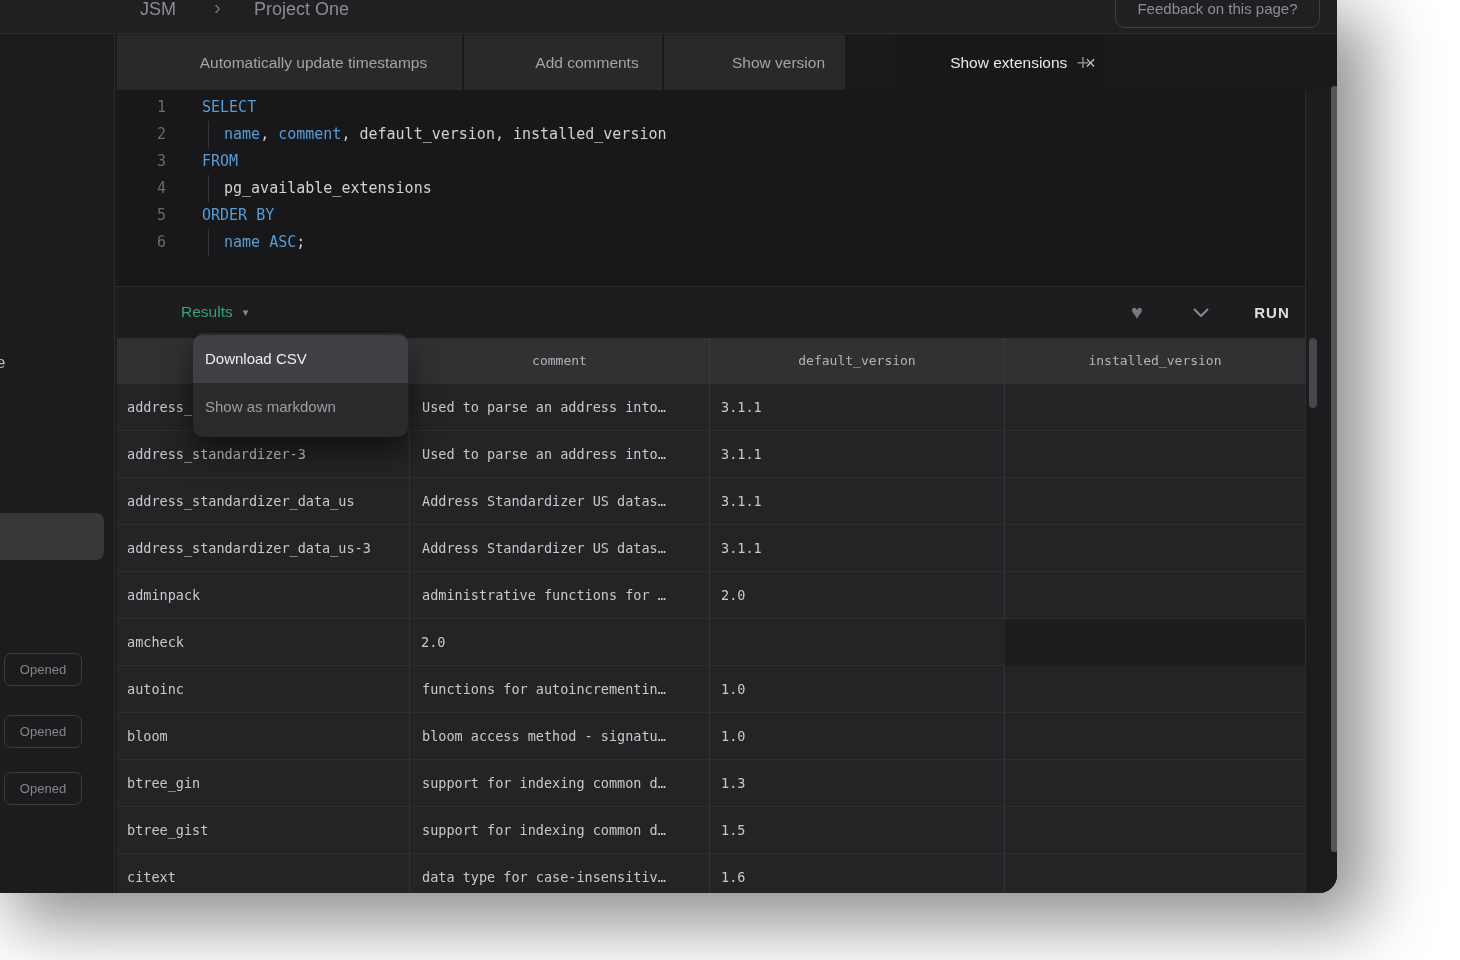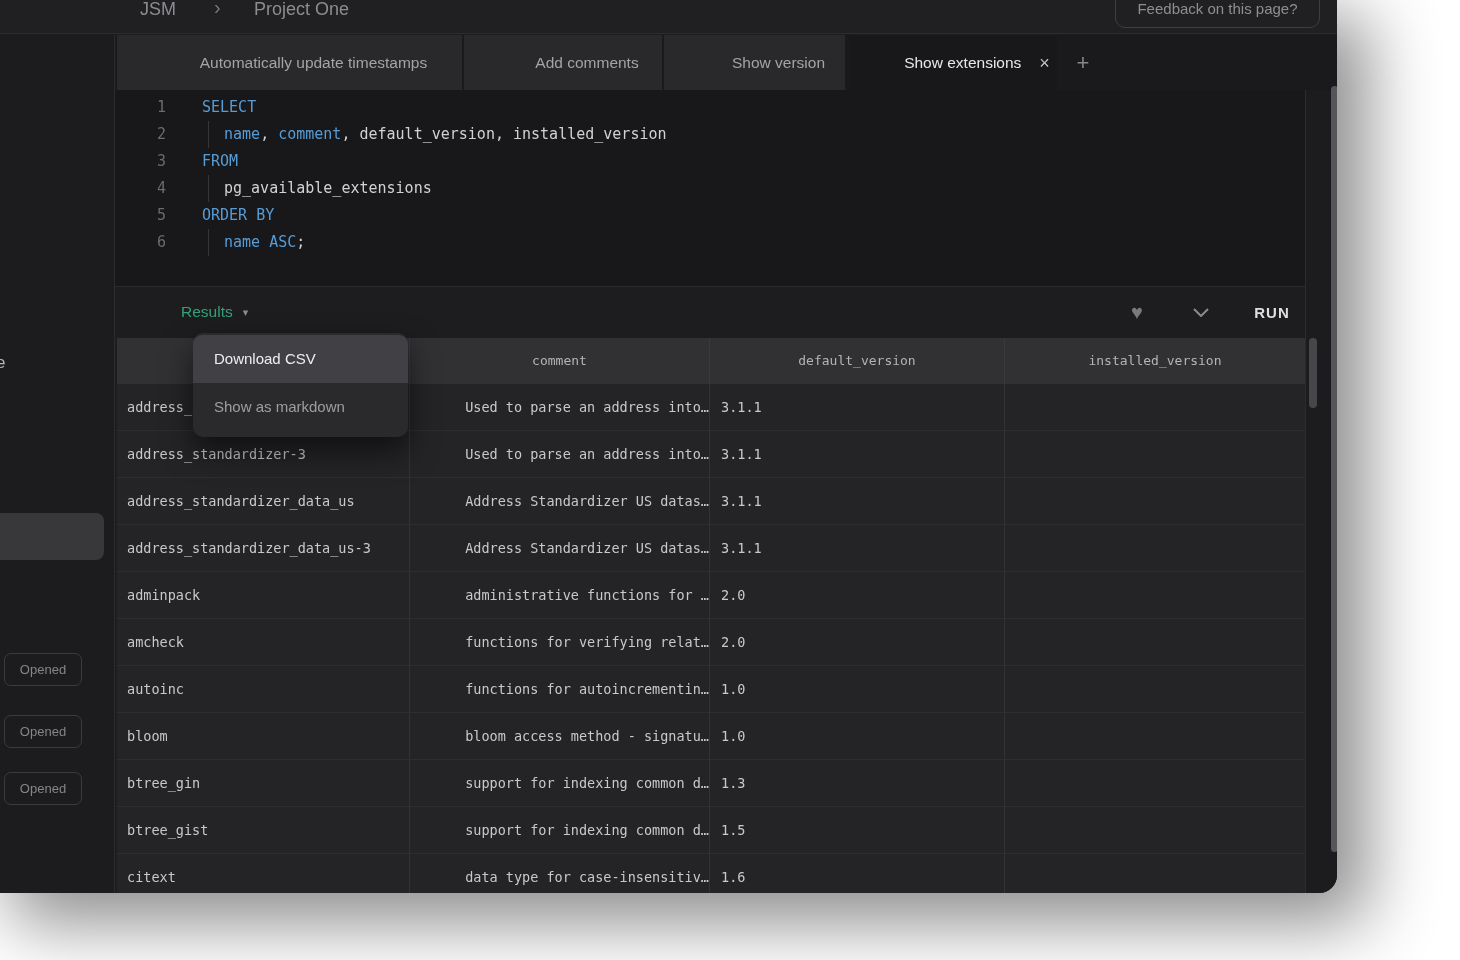--- a/index.html
+++ b/index.html
@@ -26,21 +26,21 @@
   .badge{left:24px;width:78px;height:33px;border:1px solid #3b3b3e;border-radius:7px;color:#85858a;
          font-size:13px;display:flex;align-items:center;justify-content:center;}
   .badge1{top:667px;} .badge2{top:729px;} .badge3{top:786px;}
 
   
   .tabbar{left:135px;top:49px;width:1222px;height:55px;background:#1a1a1c;}
   .tab{top:49px;height:55px;display:flex;align-items:center;justify-content:center;gap:18px;
        font-size:15.5px;color:#a4a4a7;background:#29292c;cursor:default;padding-left:48px;}
   .tab.active{background:#18181a;color:#e8e8ea;}
   .tab1{left:137px;width:345px;} .tab2{left:484px;width:198px;}
-  .tab3{left:684px;width:181px;} .tab4{left:869px;width:208px;}
+  .tab3{left:684px;width:181px;} .tab4{left:915px;width:208px;}
   .tab-close{color:#c2c2c5;font-size:18px;line-height:18px;}
   .tab-add{left:1086px;top:49px;width:34px;height:55px;display:flex;align-items:center;
            justify-content:center;color:#85858a;font-size:22px;font-weight:300;}
 
   
   .editor{left:135px;top:104px;width:1190px;height:196px;background:#18181a;}
   .code{left:135px;top:108px;font-family:"DejaVu Sans Mono",monospace;font-size:15px;}
   .cl{display:flex;height:27px;line-height:27px;}
   .ln{width:51px;text-align:right;color:#6b6b6f;}
   .cd{margin-left:36px;color:#d2d2d4;white-space:pre;}
@@ -64,32 +64,32 @@
   .thead{left:137px;top:352px;width:1188px;height:46px;}
   .th{box-sizing:border-box;background:#313134;border-right:1px solid #3a3a3d;height:46px;line-height:46px;
       text-align:center;color:#b4b4b7;font-family:"DejaVu Sans Mono",monospace;font-size:13px;}
   .th:last-child{border-right:none;}
   .tbody{left:137px;top:398px;width:1188px;}
   .tr{height:47px;}
   .td{box-sizing:border-box;background:#242427;border-bottom:1px solid #2e2e31;border-right:1px solid #333337;
       height:47px;line-height:46px;color:#c9c9cc;font-family:"DejaVu Sans Mono",monospace;font-size:13.5px;
       overflow:hidden;white-space:nowrap;}
   .td:last-child{border-right:none;}
-  .td.c1{padding-left:10px;} .td.c2{padding-left:12px;text-align:right;} .td.c3{padding-left:11px;} .td.c4{padding-left:11px;}
+  .td.c1{padding-left:10px;} .td.c2{padding-left:12px;} .td.c3{padding-left:11px;} .td.c4{padding-left:11px;}
 
   
   .vline{left:1325px;top:104px;width:1px;height:803px;background:#2c2c2f;}
   .gutter{left:1326px;top:104px;width:31px;height:803px;background:#1c1c1f;}
   .thumb-inner{left:1329px;top:352px;width:8px;height:70px;background:#47474b;border-radius:4px;z-index:10;}
   .thumb-outer{left:1351px;top:100px;width:7px;height:766px;background:#55555a;border-radius:4px;z-index:10;}
 
   
   .menu{left:213px;top:347px;width:215px;height:104px;background:#2a2a2d;border-radius:10px;z-index:50;
         box-shadow:0 14px 30px rgba(0,0,0,0.55);}
-  .mi{left:0;width:215px;height:48px;line-height:48px;padding-left:21px;font-size:15px;box-sizing:border-box;}
+  .mi{left:0;width:215px;height:48px;line-height:48px;padding-left:12px;font-size:15px;box-sizing:border-box;}
   .mi1{top:2px;background:#404045;border-radius:9px 9px 0 0;color:#eeeef0;}
   .mi2{top:50px;color:#9e9ea1;}
 </style>
 </head>
 <body>
 
 <div class="window">
 
   <div class="abs topbar">
     <span class="abs crumb crumb-app">JSM</span>
@@ -199,21 +199,20 @@
       <div class="td c4"></div>
     </div>
     <div class="tr grid4">
       <div class="td c1">adminpack</div>
       <div class="td c2">administrative functions for …</div>
       <div class="td c3">2.0</div>
       <div class="td c4"></div>
     </div>
     <div class="tr grid4">
       <div class="td c1">amcheck</div>
-      <div class="td c2">functions for verifying relat…</div>
       <div class="td c3">2.0</div>
       <div class="td c4"></div>
     </div>
     <div class="tr grid4">
       <div class="td c1">autoinc</div>
       <div class="td c2">functions for autoincrementin…</div>
       <div class="td c3">1.0</div>
       <div class="td c4"></div>
     </div>
     <div class="tr grid4">

